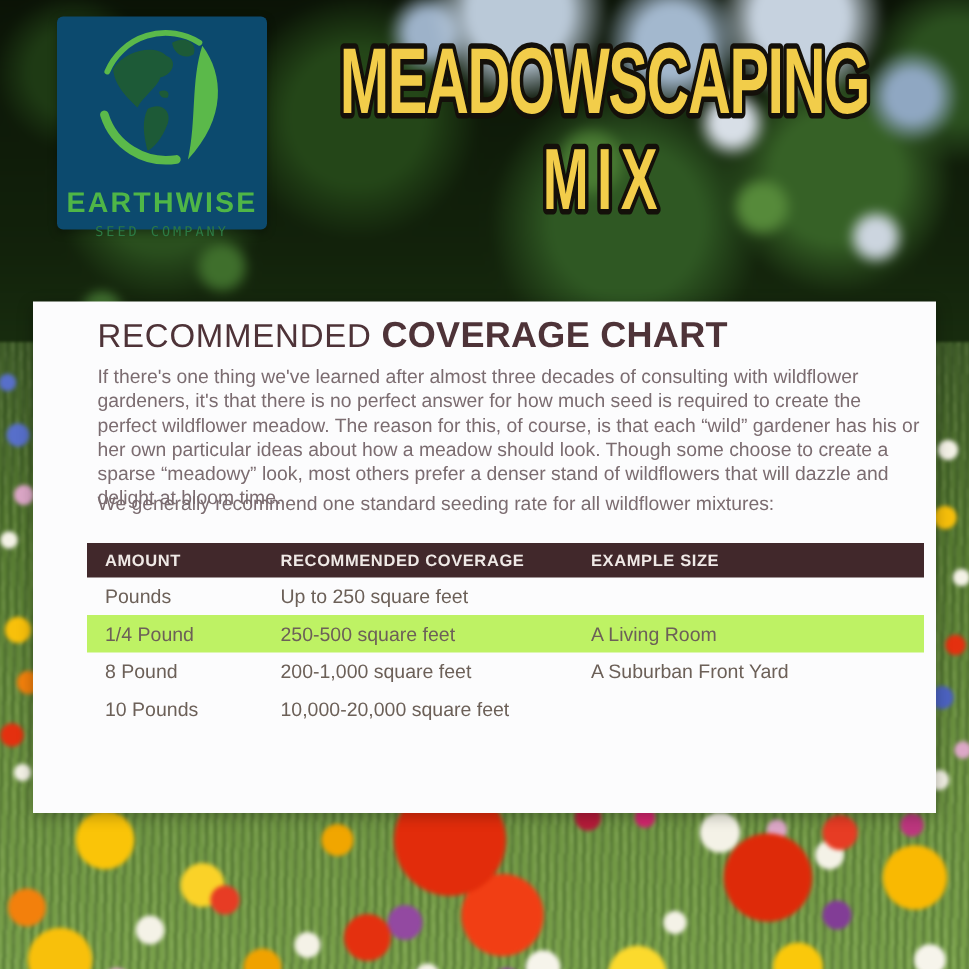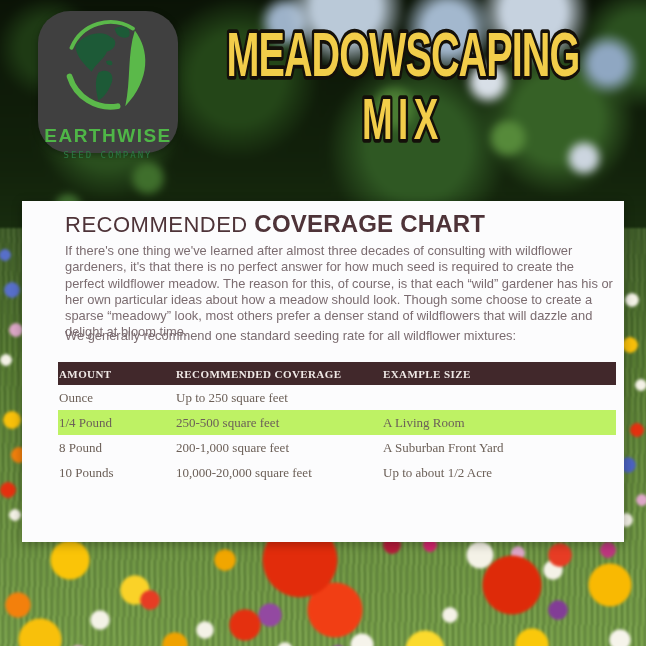--- a/index.html
+++ b/index.html
@@ -95,21 +95,21 @@
       radial-gradient(circle 6px  at 655px 157px, #f4f2e8 92%, rgba(0,0,0,0) 100%),
       radial-gradient(circle 7px  at 651px 202px, #d53416 94%, rgba(0,0,0,0) 100%),
       radial-gradient(circle 8px  at 642px 237px, #4f63b8 93%, rgba(0,0,0,0) 100%),
       radial-gradient(circle 6px  at 656px 272px, #d9a9c6 93%, rgba(0,0,0,0) 100%),
       radial-gradient(circle 7px  at 640px 292px, #f4f2e8 92%, rgba(0,0,0,0) 100%);
   }
 
   
   .logo-box {
     position:absolute; left:38px; top:11px; width:140px; height:142px;
-    background:#404040; border-radius:32px;
+    background:#0c4a6e; border-radius:4px;
     box-shadow:0 2px 6px rgba(0,0,0,0.35);
   }
   .logo-globe { position:absolute; left:22px; top:6px; }
   .logo-brand {
     position:absolute; left:0; right:0; bottom:6px; text-align:center;
     font-size:19px; font-weight:700; letter-spacing:1.5px; color:#4fb647;
   }
   .logo-tagline {
     position:absolute; left:38px; top:150px; width:140px; text-align:center;
     font-family:"DejaVu Sans Mono", monospace;
@@ -137,21 +137,21 @@
     position:absolute; left:43px; top:127px; width:548px;
     font-size:12.9px; color:#7b6c70;
   }
   .cov-table {
     position:absolute; left:36px; top:161px; width:558px;
   }
   .t-row {
     display:grid; grid-template-columns:117px 207px 1fr;
     height:25px; align-items:center;
   }
-  .t-row > div { padding-left:1px;font-family:Liberation Serif, serif; }
+  .t-row > div { padding-left:12px; }
   .t-head {
     background:#41282b; color:#efe9e6; height:23px;
     font-size:11px; font-weight:700; letter-spacing:0.4px;
   }
   .t-body { font-size:13px; color:#6c6058; }
   .t-row.alt { background:#bef264; }
 </style>
 </head>
 <body>
 
@@ -187,34 +187,33 @@
     <div class="card-intro">If there's one thing we've learned after almost three decades of consulting with wildflower gardeners, it's that there is no perfect answer for how much seed is required to create the perfect wildflower meadow. The reason for this, of course, is that each “wild” gardener has his or her own particular ideas about how a meadow should look. Though some choose to create a sparse “meadowy” look, most others prefer a denser stand of wildflowers that will dazzle and delight at bloom time.</div>
     <div class="card-note">We generally recommend one standard seeding rate for all wildflower mixtures:</div>
 
     <div class="cov-table">
       <div class="t-row t-head">
         <div>AMOUNT</div>
         <div>RECOMMENDED COVERAGE</div>
         <div>EXAMPLE SIZE</div>
       </div>
       <div class="t-row t-body">
-        <div>Ounce</div>
+        <div>Pounds</div>
         <div>Up to 250 square feet</div>
       </div>
       <div class="t-row t-body alt">
         <div>1/4 Pound</div>
         <div>250-500 square feet</div>
         <div>A Living Room</div>
       </div>
       <div class="t-row t-body">
         <div>8 Pound</div>
         <div>200-1,000 square feet</div>
         <div>A Suburban Front Yard</div>
       </div>
       <div class="t-row t-body">
         <div>10 Pounds</div>
         <div>10,000-20,000 square feet</div>
-        <div>Up to about 1/2 Acre</div>
       </div>
     </div>
   </div>
 
 </div>
 
 </body></html>

